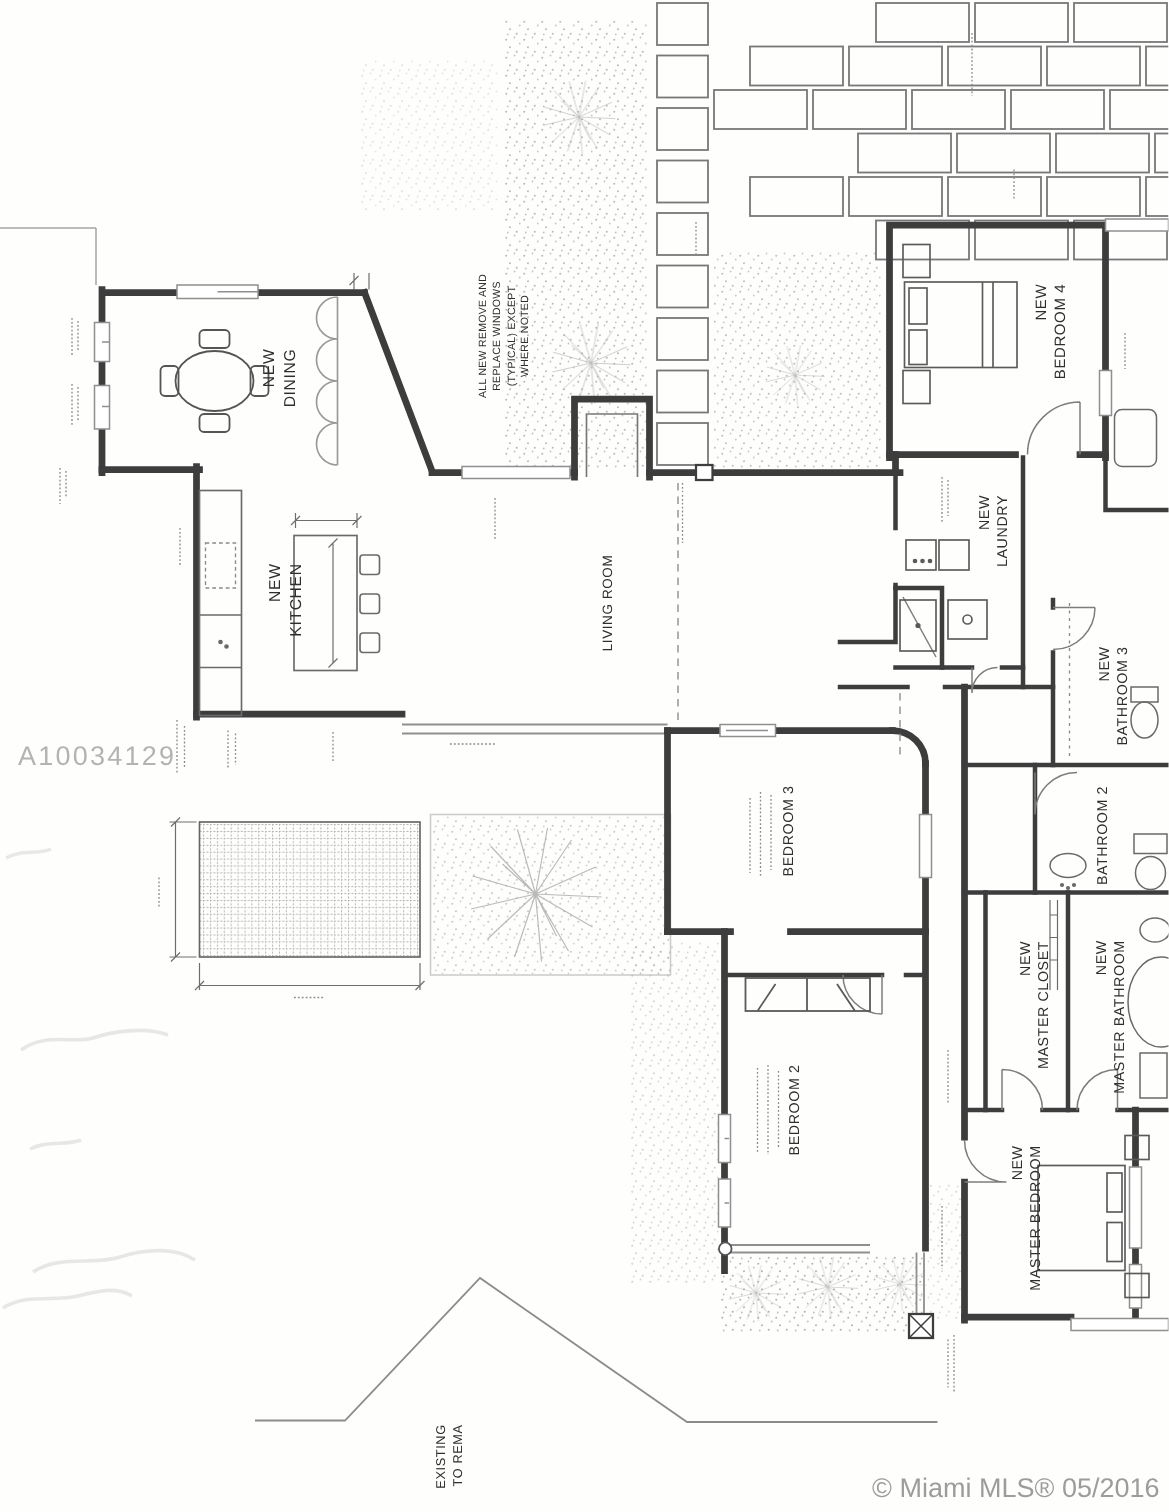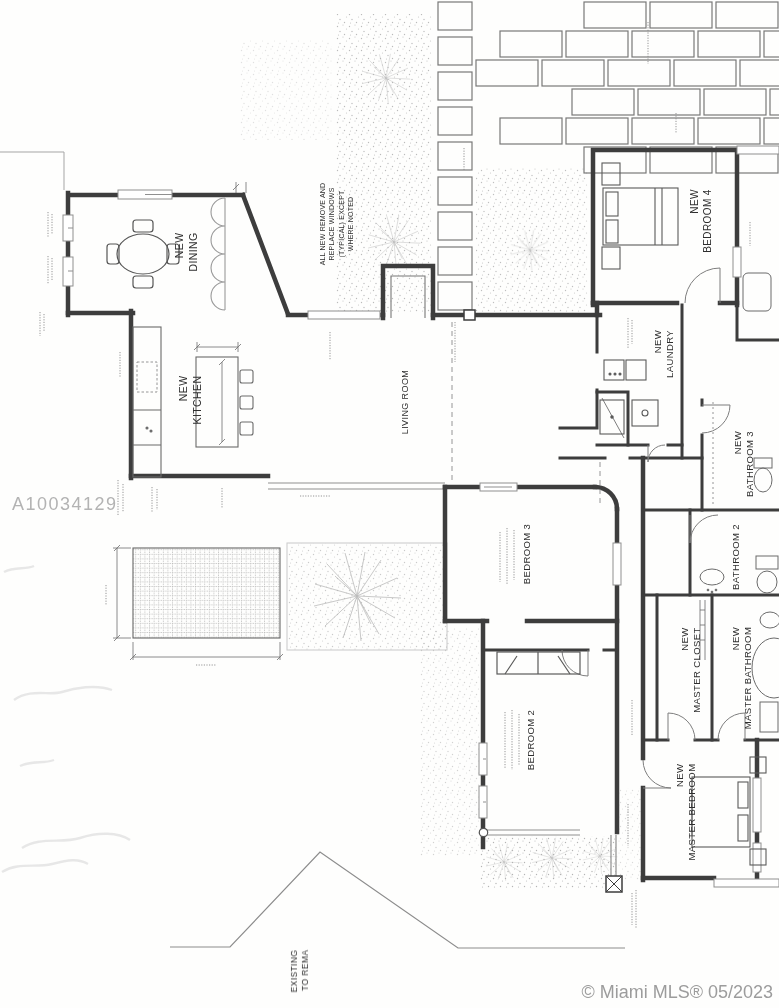--- a/index.html
+++ b/index.html
@@ -316,15 +316,15 @@
 MASTER BEDROOM</div>
 
 <div class="vl center" style="left:337px;top:224px;font-size:7px;letter-spacing:.2px;line-height:1.35;">ALL NEW REMOVE AND
 REPLACE WINDOWS
 (TYPICAL) EXCEPT
 WHERE NOTED</div>
 <div class="vl" style="left:300px;top:971px;font-size:8.5px;">EXISTING
 TO REMA</div>
 
 <div class="wm-id">A10034129</div>
-<div class="wm-mls">© Miami MLS® 05/2023</div>
+<div class="wm-mls">© Miami MLS® 05/2016</div>
 
 </div>
 
 </body></html>

